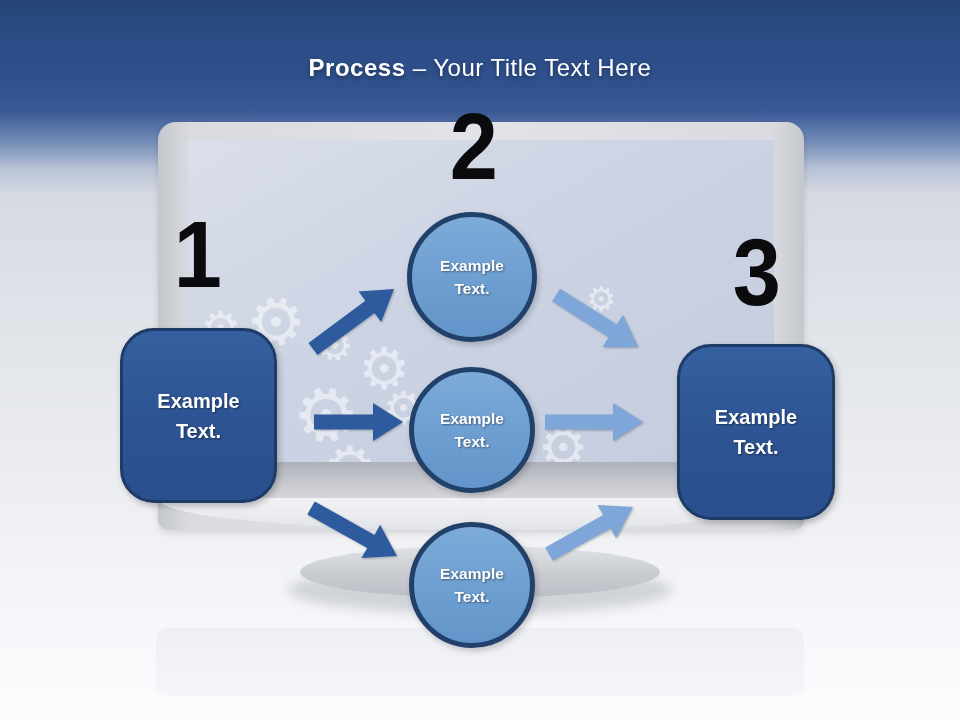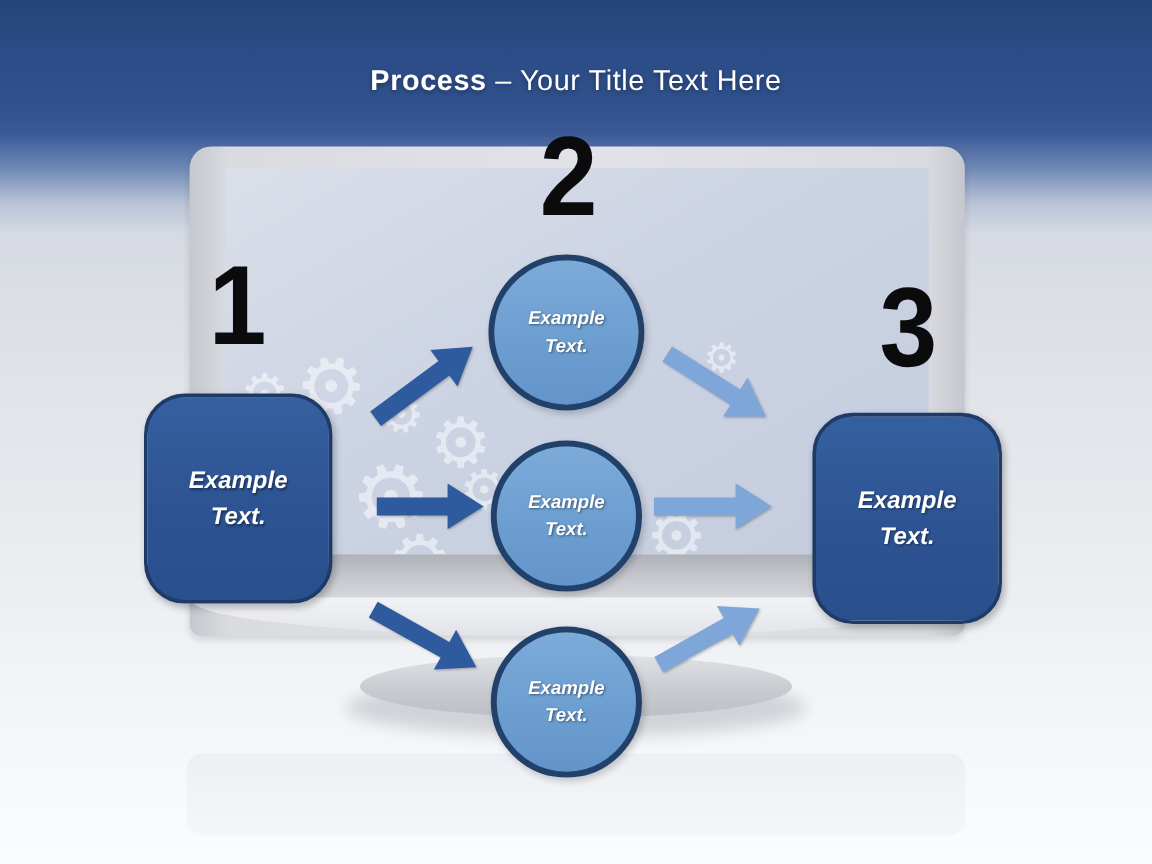--- a/index.html
+++ b/index.html
@@ -66,21 +66,21 @@
   .num {
     position:absolute; font-size:94px; font-weight:bold; color:#0b0b0d;
     line-height:1; transform:translateX(-50%) scaleX(0.92);
     letter-spacing:-2px;
   }
   
   .arrows { position:absolute; left:0; top:0; width:960px; height:720px; pointer-events:none; }
   .arrows polygon { filter:drop-shadow(1px 1px 1px rgba(0,0,0,0.25)); }
   
   .shape-label {
-    color:#ffffff; font-weight:bold; font-style:italic; text-align:center;
+    color:#ffffff; font-weight:bold; text-align:center;
     text-shadow:1px 1px 2px rgba(0,0,0,0.45); line-height:1.5;
   }
   .box {
     position:absolute; box-sizing:border-box;
     border:3px solid #1e3a66; border-radius:34px;
     background:linear-gradient(180deg,#35609f 0%,#2d5392 55%,#2a4f8d 100%);
     display:flex; align-items:center; justify-content:center;
     box-shadow:2px 3px 6px rgba(0,0,0,0.25);
   }
   .box .shape-label { font-size:20px; width:100px; }

